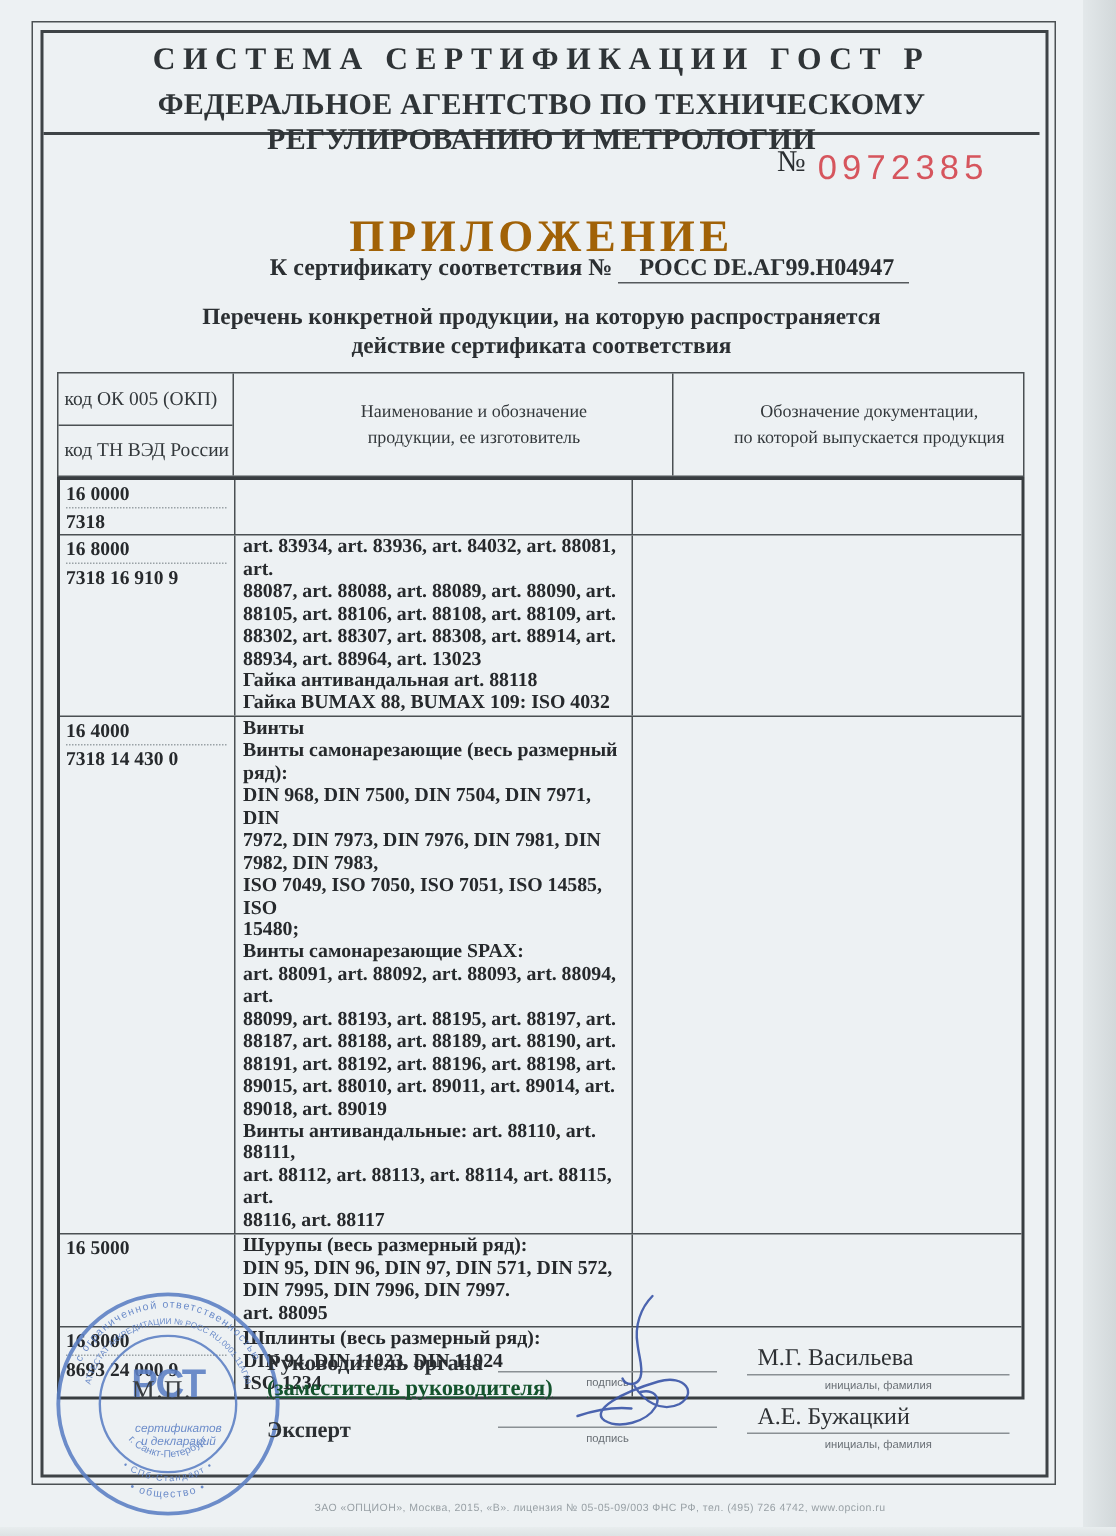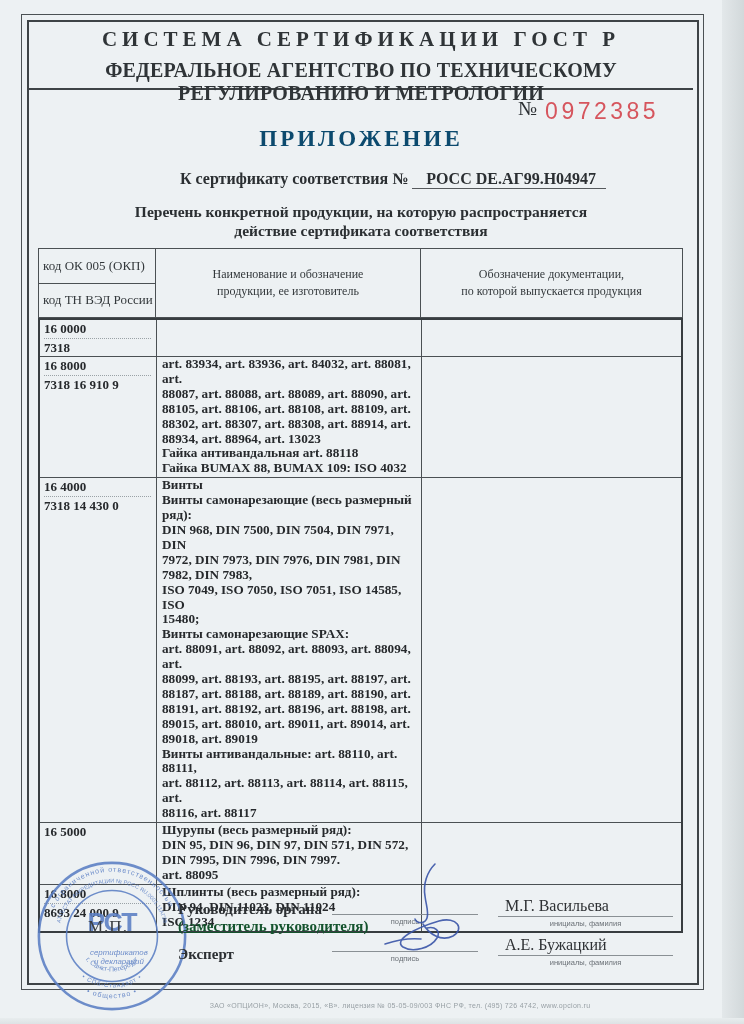--- a/index.html
+++ b/index.html
@@ -26,32 +26,32 @@
   .center{left:29px;width:664px;text-align:center;}
 
   .hdr1{top:27px;font-size:21px;font-weight:bold;letter-spacing:5px;color:#2f3437;}
   .hdr2{top:59px;font-size:20px;font-weight:bold;letter-spacing:0.2px;color:#2f3437;}
 
   .serial{top:97px;left:518px;display:flex;align-items:flex-start;}
   .serial .no{font-size:20px;color:#2b2f32;margin-right:8px;}
   .serial .digits{font-family:"Liberation Sans",sans-serif;font-size:23px;
     letter-spacing:3.5px;color:#d6555d;font-weight:400;margin-top:1px;}
 
-  .title{top:126px;font-size:23px;font-weight:bold;letter-spacing:3px;color:#0c4a6e;}
+  .title{top:141px;font-size:30px;font-weight:bold;letter-spacing:3px;color:#a16207;}
 
   .subtitle{top:170px;font-size:16px;font-weight:600;color:#2b2f32;padding-left:32px;}
   .subtitle .val{border-bottom:1px solid #55595c;padding:0 10px 1px 14px;}
 
   .intro{top:202px;font-size:15.5px;font-weight:bold;line-height:19px;
     white-space:pre-line;color:#2b2f32;}
 
   
   .table{position:absolute;left:38px;top:248px;width:645px;box-sizing:border-box;}
   .thead{display:grid;grid-template-columns:117px 265px 1fr;
-    border:1.2px solid #4b5053;box-sizing:border-box;height:70px;}
+    border:1.2px solid #4b5053;box-sizing:border-box;height:70px;gap:28px;}
   .thead .c1{border-right:1.2px solid #4b5053;display:flex;flex-direction:column;}
   .thead .c1 > div{flex:1;display:flex;align-items:center;padding-left:4px;
     font-size:13px;color:#33383b;}
   .thead .c1 > div:first-child{border-bottom:1.2px solid #4b5053;}
   .thead .c2{border-right:1.2px solid #4b5053;}
   .thead .c2,.thead .c3{display:flex;align-items:center;justify-content:center;
     text-align:center;font-size:12px;color:#33383b;white-space:pre-line;line-height:17px;}
   .tbody{border:2px solid #383d40;box-sizing:border-box;}
   .trow{display:grid;grid-template-columns:117px 265px 1fr;
     border-bottom:1.2px solid #4b5053;box-sizing:border-box;font-weight:bold;}

